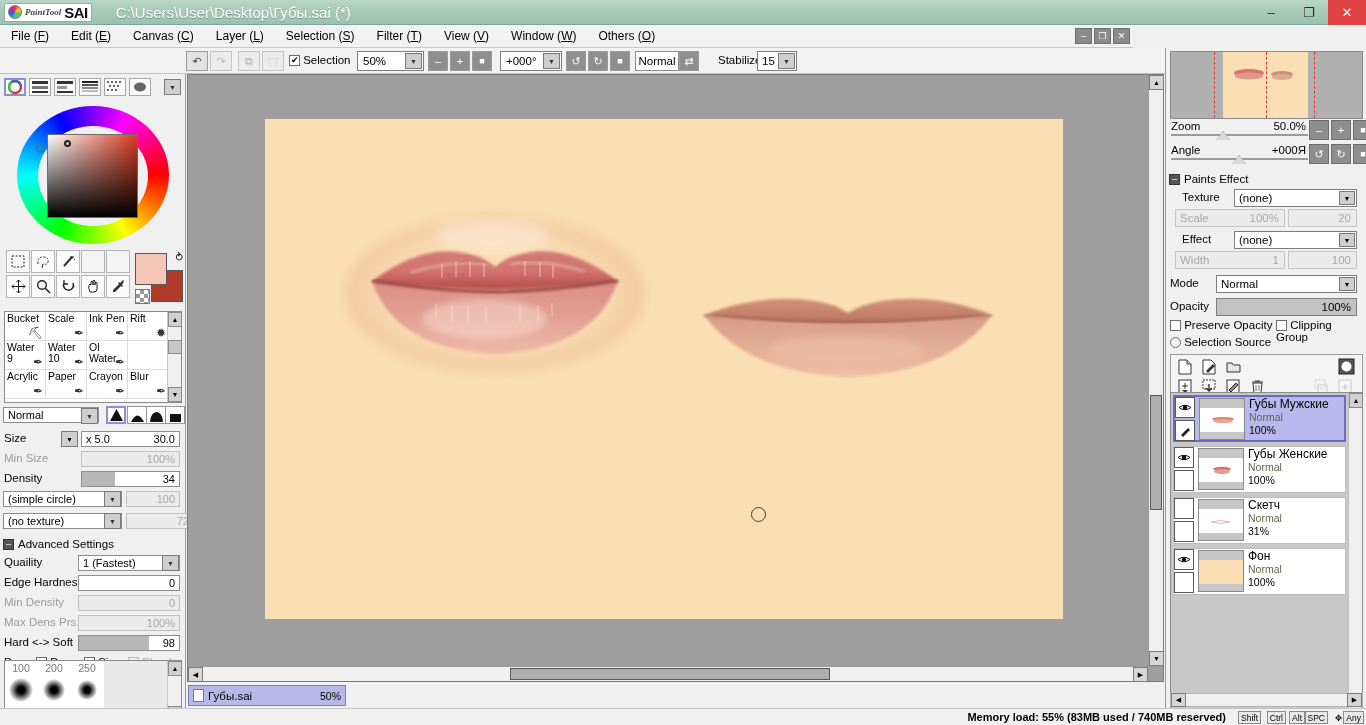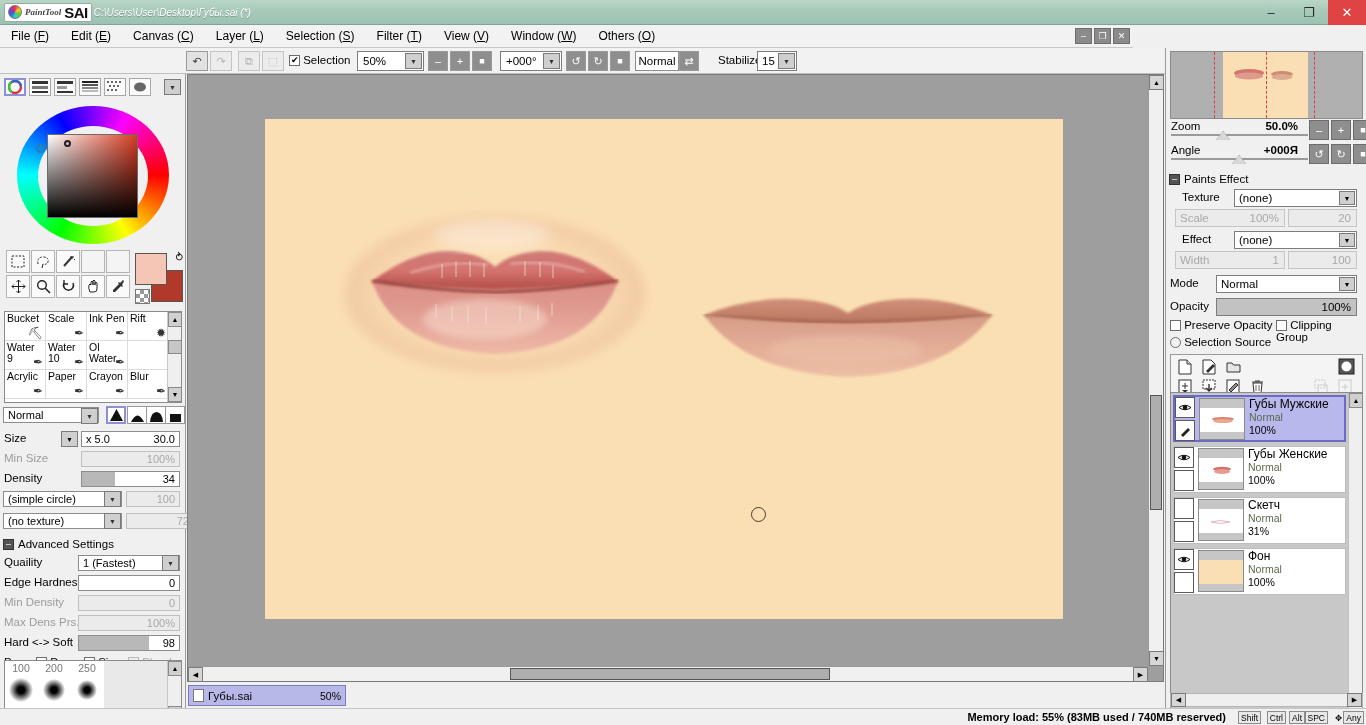--- a/index.html
+++ b/index.html
@@ -26,21 +26,21 @@
     background: #ffffff; border: 1px solid #9aa; border-radius: 2px;
     padding: 0 3px; gap: 3px;
   }
   .logo-ball {
     width: 14px; height: 14px; border-radius: 50%;
     background: conic-gradient(#e33, #ec3, #6c3, #3cc, #36c, #93c, #e33);
     border: 1px solid #777;
   }
   .logo-pt { font-family: "Liberation Serif", serif; font-style: italic; font-weight: bold; font-size: 9px; color: #444; }
   .logo-sai { font-family: "Liberation Sans", sans-serif; font-weight: bold; font-size: 15px; letter-spacing: -.5px; color: #111; }
-  #title-text { margin-left: 2px; color: #ffffff; font-size: 10px; text-shadow: 0 1px 0 rgba(0,0,0,.25); font-style: italic; }
+  #title-text { margin-left: 24px; color: #ffffff; font-size: 15px; text-shadow: 0 1px 0 rgba(0,0,0,.25); }
   #win-btns { position: absolute; right: 0; top: 0; display: flex; height: 25px; }
   .wb { width: 38px; height: 25px; display: flex; align-items: center; justify-content: center;
         color: #2a2a2a; font-size: 13px; }
   .wb.close { background: #e04343; color: #fff; }
 
   
   #menubar {
     position: absolute; left: 0; top: 25px; width: 1133px; height: 23px;
     background: #f2f2f2; border-bottom: 1px solid #c8c8c8;
     display: flex; align-items: center;
@@ -197,21 +197,21 @@
 
   
   #rightpanel { position: absolute; left: 1165px; top: 48px; width: 201px; height: 660px;
                 background: #f0f0f0; border-left: 1px solid #9a9a9a; }
   #nav-thumb { position: relative; margin: 3px 4px 0 4px; width: 193px; height: 68px;
                background: #b0b0b0; border: 1px solid #8b8b8b; overflow: hidden; }
   #nav-page { position: absolute; left: 52px; top: 0; width: 85px; height: 68px; background: #fbdfb4; }
   .nav-guide { position: absolute; top: 0; bottom: 0; width: 0; border-left: 1px dashed #e23b3b; }
   .rp-slider-row { position: relative; height: 23px; margin: 1px 4px 0 4px; }
   .rp-sl-lab { position: absolute; left: 1px; top: 0; font-size: 11.5px; }
-  .rp-sl-val { position: absolute; right: 64px; top: 0; font-size: 11.5px; font-weight: bold; }
+  .rp-sl-val { position: absolute; right: 56px; top: 0; font-size: 11.5px; }
   .rp-sl-track { position: absolute; left: 1px; right: 54px; top: 14px; height: 2px; background: #9a9a9a; }
   .rp-sl-knob { position: absolute; top: 11px; width: 0; height: 0;
                 border-left: 7px solid transparent; border-right: 7px solid transparent;
                 border-bottom: 9px solid #d8d8d8; filter: drop-shadow(0 0 0.4px #555); }
   .rp-sq-btn { position: absolute; width: 20px; height: 20px; background: #8e8e8e; border: 1px solid #6c6c6c;
                display: flex; align-items: center; justify-content: center; color: #fff; font-size: 11px; }
   .sect-hdr { position: relative; height: 17px; font-size: 11.5px; padding-left: 18px; line-height: 17px; }
   .minus-box { position: absolute; left: 3px; top: 3px; width: 11px; height: 11px;
                background: #555; border: 1px solid #333;
                display: flex; align-items: center; justify-content: center; color: #fff; font-size: 9px; }

